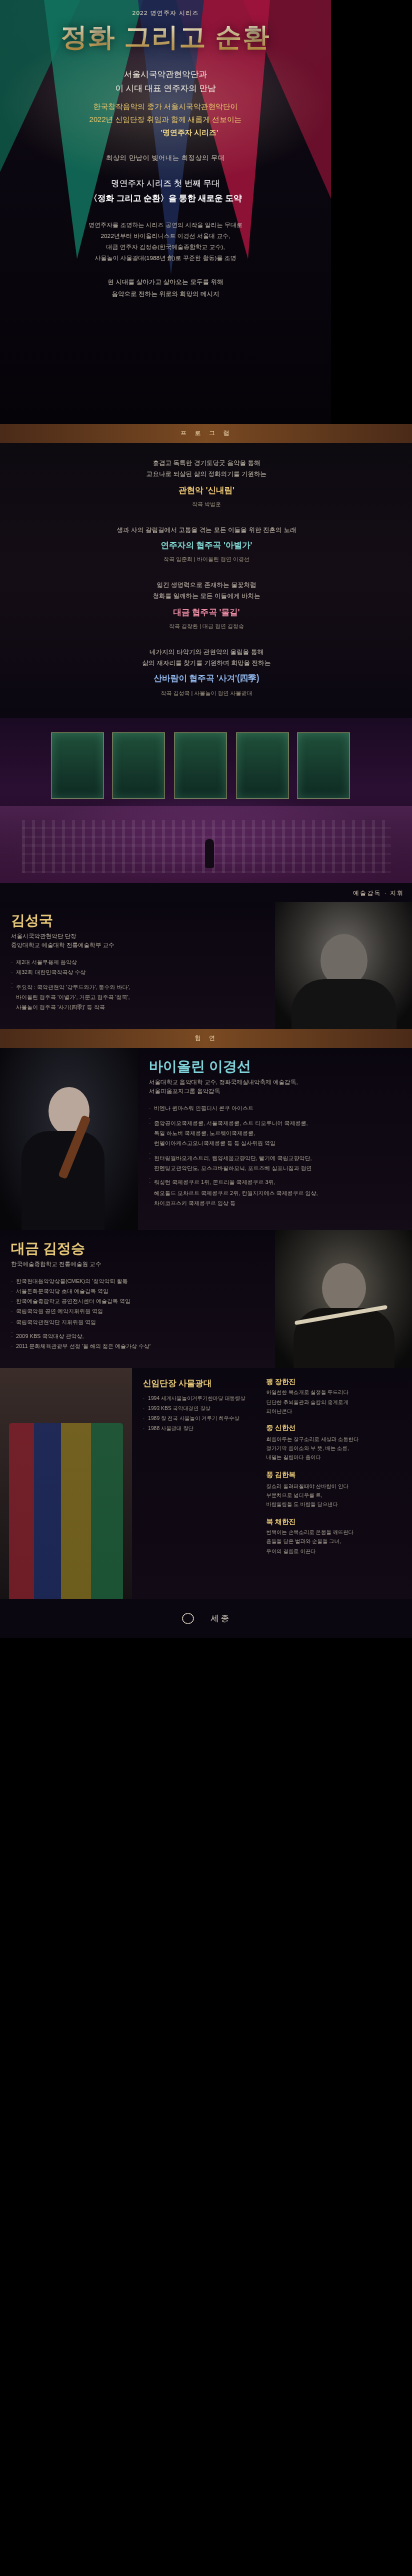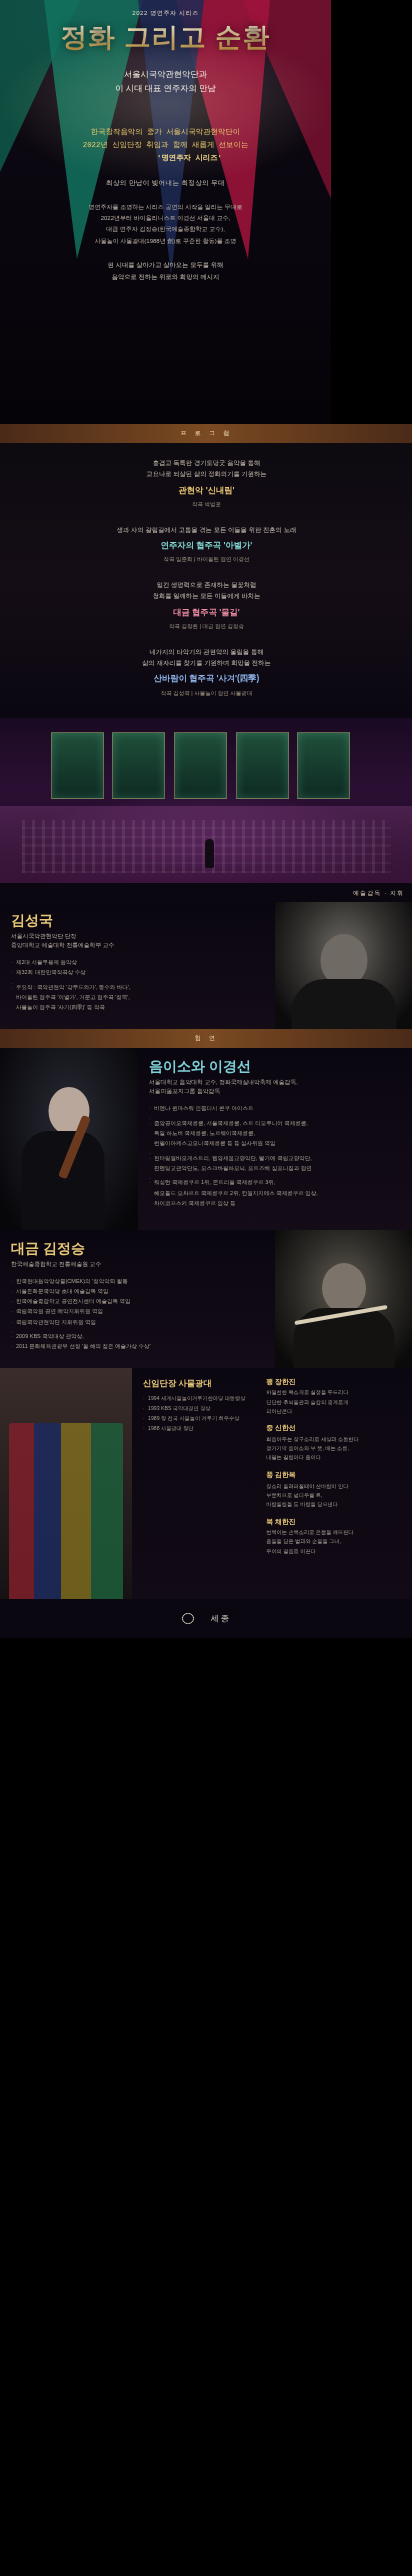--- a/index.html
+++ b/index.html
@@ -36,21 +36,21 @@
     margin-top:5.5px;
     font-size:26.4px;font-weight:bold;letter-spacing:1.1px;
     background:linear-gradient(#fff8e0 0%, #f2d89a 45%, #c99a3e 100%);
     -webkit-background-clip:text;background-clip:text;color:transparent;
     text-shadow:0 0 10px rgba(0,0,0,.6);
     line-height:1.1;
   }
   .sub-l1{margin-top:14.3px;font-size:8.3px;color:#f4efe2;line-height:1.7;}
   .sub-l2{font-size:8.3px;color:#f4efe2;line-height:1.7;}
 
-  .gold-band{margin-top:31px;line-height:1.75;font-family:Liberation Mono, monospace;}
+  .gold-band{margin-top:6px;line-height:1.75;}
   .gold-band div{font-size:7.4px;color:#e9c86c;}
   .gold-band .b{font-weight:bold;color:#f3d98a;padding-left:48px;}
 
   .quote{margin-top:14.3px;font-size:6.6px;color:#cfc6b5;letter-spacing:0.3px;}
 
   .white-band{margin-top:13.2px;line-height:1.75;}
   .white-band .w1{font-size:8.3px;color:#ffffff;}
   .white-band .w2{font-size:8.3px;color:#ffffff;font-weight:bold;}
 
   .desc{margin-top:14.3px;font-size:6px;color:#bdb5a6;line-height:1.85;}
@@ -176,20 +176,24 @@
       <div class="sub-l2">이 시대 대표 연주자의 만남</div>
 
       <div class="gold-band">
         <div>한국창작음악의 종가 서울시국악관현악단이</div>
         <div>2022년 신임단장 취임과 함께 새롭게 선보이는</div>
         <div class="b">'명연주자 시리즈'</div>
       </div>
 
       <div class="quote">최상의 만남이 빚어내는 최정상의 무대</div>
 
+      <div class="white-band">
+        <div class="w1">명연주자 시리즈 첫 번째 무대</div>
+        <div class="w2">〈정화 그리고 순환〉을 통한 새로운 도약</div>
+      </div>
 
       <div class="desc" style="white-space:pre-line">명연주자를 조명하는 시리즈 공연의 시작을 알리는 무대로
 2022년부터 바이올리니스트 이경선 서울대 교수,
 대금 연주자 김정승(한국예술종합학교 교수),
 사물놀이 사물광대(1988년 創)로 꾸준한 활동)를 조명</div>
       <div class="desc2" style="white-space:pre-line">현 시대를 살아가고 살아오는 모두를 위해
 음악으로 전하는 위로와 희망의 메시지</div>
     </div>
   </div>
 
@@ -260,21 +264,21 @@
 
   <div class="sec-bar">협  연</div>
 
   <div class="bio dark" style="min-height:182px">
     <div class="portrait left pt-violin">
       <span class="head" style="top:39px;width:41px;height:48px;background:#b9a79c"></span>
       <span style="position:absolute;left:46%;transform:translateX(-50%);top:83px;width:83px;height:99px;background:#0d0d12;border-radius:27.5px 27.5px 0 0"></span>
       <span style="position:absolute;left:70px;top:66px;width:8.8px;height:66px;background:#6b3a1e;transform:rotate(22deg);border-radius:3.3px"></span>
     </div>
     <div class="txt" style="margin-left:138px;width:264px">
-      <div class="bio-name n-cyan">음이소와 이경선</div>
+      <div class="bio-name n-cyan">바이올린 이경선</div>
       <div class="bio-role" style="white-space:pre-line">서울대학교 음악대학 교수, 정화국제실내악축제 예술감독,
 서울피움포지그룹 음악감독</div>
       <ul class="bio-list">
         <li>비엔나 퀸마스워 인뮐디시 콘쿠 아이스트</li>
         <li class="blank"></li>
         <li style="white-space:pre-line">줌앙공이오국제콩쿨, 서울국제콩쿨, 스트 티모루니어 국제콩쿨,
   독일 하노버 국제콩쿨, 노르웨이국제콩쿨,
   런델이아케스고오니국제콩쿨 등 등 심사위원 역임</li>
         <li class="blank"></li>
         <li style="white-space:pre-line">헌터링월바오게스트리, 웹양세움교향악단, 빨기에 국립교향악단,

